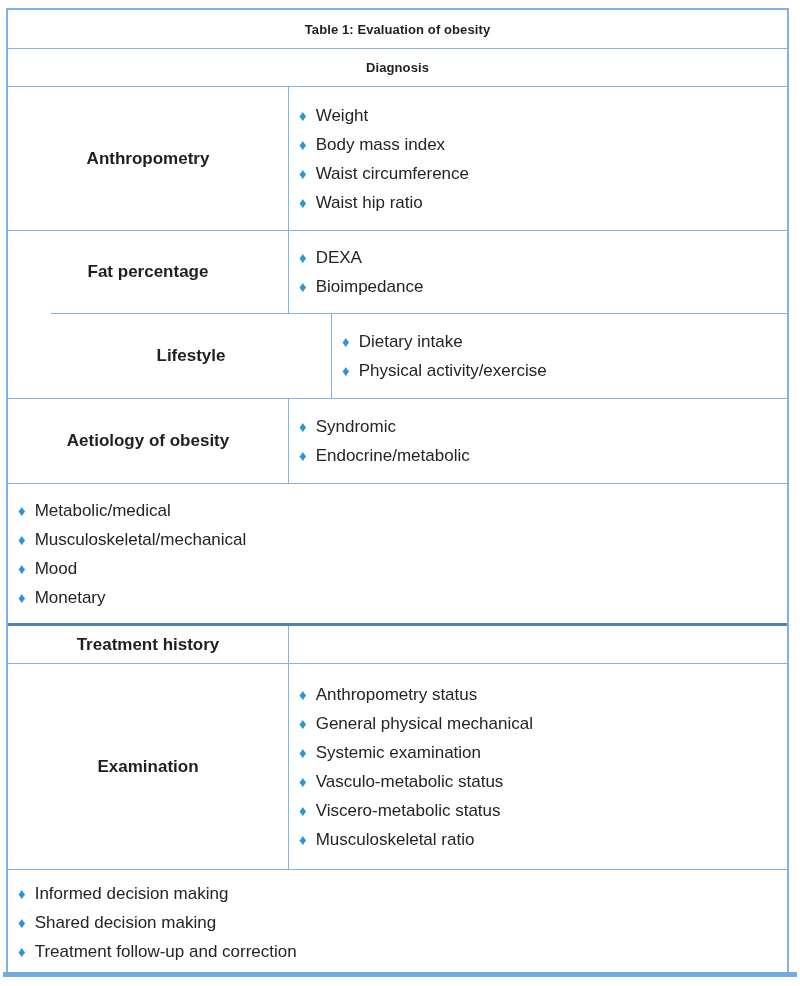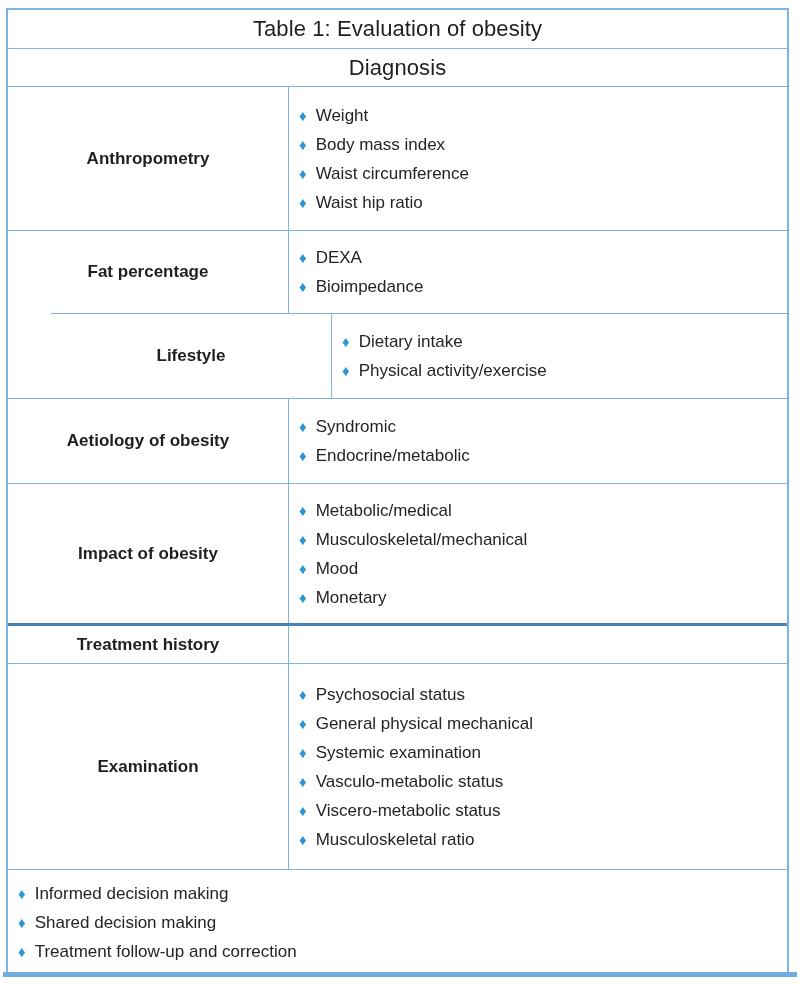--- a/index.html
+++ b/index.html
@@ -24,22 +24,22 @@
     border-top: 2px solid var(--border, #7EB3E6);
     border-left: 2px solid var(--border, #7EB3E6);
     border-right: 2px solid var(--border, #7EB3E6);
     color: var(--text, #1F1F1F);
   }
   .head-row {
     box-sizing: border-box;
     display: flex;
     align-items: center;
     justify-content: center;
-    font-weight: normal;
-    font-size: 22px;
+    font-weight: bold;
+    font-size: 13px;
     letter-spacing: 0.1px;
   }
   .head-row.title { height: 38px; }
   .head-row.section {
     height: 38px;
     border-top: 1.5px solid var(--border, #7EB3E6);
   }
   .trow {
     box-sizing: border-box;
     display: flex;
@@ -155,21 +155,20 @@
               <span class="diamond">♦</span>
               <span>Syndromic</span>
             </div>
             <div class="item-line">
               <span class="diamond">♦</span>
               <span>Endocrine/metabolic</span>
             </div>
           </div>
         </div>
         <div class="trow" style="height: 140px;">
-          <div class="cat-cell">Impact of obesity</div>
           <div class="items-cell">
             <div class="item-line">
               <span class="diamond">♦</span>
               <span>Metabolic/medical</span>
             </div>
             <div class="item-line">
               <span class="diamond">♦</span>
               <span>Musculoskeletal/mechanical</span>
             </div>
             <div class="item-line">
@@ -184,21 +183,21 @@
         </div>
         <div class="trow thick-top" style="height: 40px;">
           <div class="cat-cell">Treatment history</div>
           <div class="items-cell"></div>
         </div>
         <div class="trow" style="height: 206px;">
           <div class="cat-cell">Examination</div>
           <div class="items-cell">
             <div class="item-line">
               <span class="diamond">♦</span>
-              <span>Psychosocial status</span>
+              <span>Anthropometry status</span>
             </div>
             <div class="item-line">
               <span class="diamond">♦</span>
               <span>General physical mechanical</span>
             </div>
             <div class="item-line">
               <span class="diamond">♦</span>
               <span>Systemic examination</span>
             </div>
             <div class="item-line">

